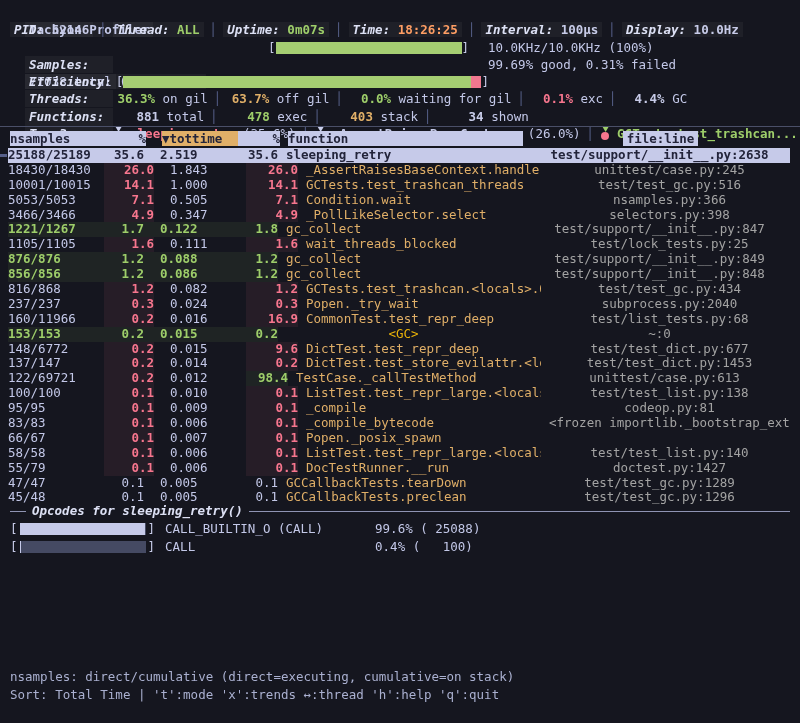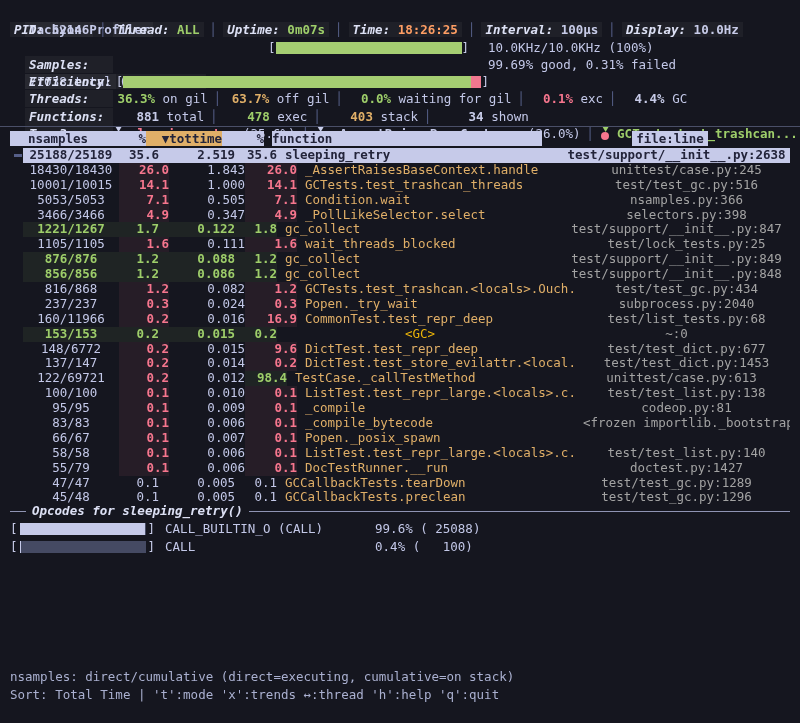--- a/index.html
+++ b/index.html
@@ -29,28 +29,28 @@
 
   
   .medal{display:inline-block;width:9px;height:14px;position:relative;margin:0 7px 0 1px;vertical-align:-2px;}
   .medal .rib{position:absolute;top:0;left:1px;width:7px;height:6px;clip-path:polygon(0 0,100% 0,50% 100%);}
   .medal .cir{position:absolute;bottom:0;left:0;width:8px;height:8px;border-radius:50%;}
   .t3name{font-weight:bold;}
 
   
   #table{position:absolute;left:0;top:126px;width:800px;border-top:1px solid #4a4f68;}
   .thead{position:absolute;top:4px;left:10px;right:10px;display:flex;height:16px;line-height:15px;}
-  .trows{position:absolute;top:21px;left:23px;right:10px;}
+  .trows{position:absolute;top:21px;left:8px;right:10px;}
   .trow{display:flex;height:14.9px;line-height:14.9px;position:relative;}
   .cell{white-space:pre;overflow:hidden;}
-  .w0{width:96px;text-align:center;}
+  .w0{width:96px;text-align:left;}
   .w1{width:40px;text-align:right;}
-  .w2{width:76px;text-align:right;}
+  .w2{width:76px;text-align:left;padding-left:16px;}
   .w3{width:42px;text-align:right;}
-  .w4{width:270px;margin-left:8px;text-align:left;}
+  .w4{width:235px;margin-left:8px;text-align:left;}
   .w5{flex:1;margin-left:8px;text-align:center;}
   .hchip{display:block;width:100%;background:#c6cae9;color:#23243a;font-weight:bold;}
   .hchip.sort{background:#e0af68;}
   .hchip.auto{display:inline-block;width:auto;padding:0 4px;}
   .c-u{color:#f7768e;font-weight:bold;background:rgba(247,118,142,0.08);padding-left:10px;}
   .c-d{color:#9ece6a;font-weight:bold;background:rgba(158,206,106,0.08);}
   .c-n{color:#c3c8e8;}
   .fn{color:#e0af68;} .fn-fg{color:#eab308;text-align:center;}
   .file{color:#a3a3a3;}
   .trow.sel{background:#c6cae9;}

